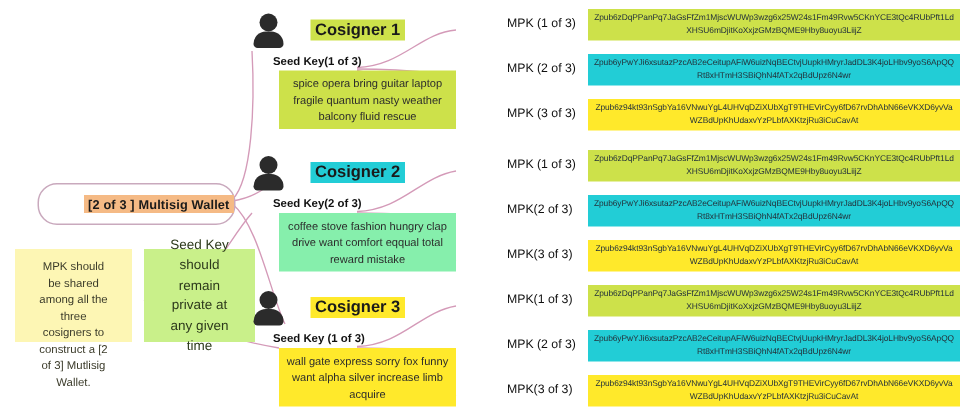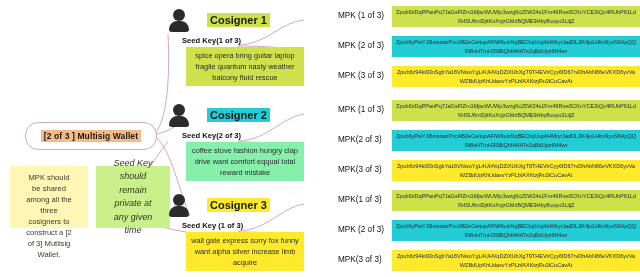--- a/index.html
+++ b/index.html
@@ -11,38 +11,38 @@
     position:relative;
   }
   #canvas{position:absolute;inset:0;width:640px;height:277px;}
   svg.links{position:absolute;left:0;top:0;width:640px;height:277px;pointer-events:none;}
   .node{position:absolute;}
 
   
   #wallet{
     left:25px;top:122px;width:130px;height:26px;
     border:1px solid #c9a9bd;border-radius:13px;background:#ffffff;
-    display:flex;align-items:center;justify-content:center;
+    display:flex;align-items:center;justify-content:flex-end;
   }
   #wallet .hl{
     background:#f5ba85;color:#1a1a1a;
     font-size:8.5px;font-weight:bold;letter-spacing:.1px;
     padding:1px 3px;white-space:nowrap;
   }
 
   
   .sticky{
     position:absolute;text-align:center;
     font-size:7.6px;line-height:1.45;color:#3b3b2a;
     padding:6px 16px;box-sizing:border-box;
   }
   #note-mpk{left:10px;top:166px;width:78px;height:62px;background:#fdf6b4;}
   #note-seed{left:96px;top:166px;width:74px;height:62px;background:#c9f08a;
              font-size:9px;line-height:1.5;color:#2d3a1c;display:flex;
-             align-items:center;justify-content:center;font-style:italic;}
+             align-items:center;justify-content:center;}
 
   
   .cosigner{position:absolute;width:150px;}
   #cos1{left:168px;top:4px;}
   #cos2{left:168px;top:99px;}
   #cos3{left:168px;top:189px;}
 
   .cos-head{display:flex;align-items:center;gap:17px;height:32px;}
   .person{width:22px;height:26px;position:relative;flex:none;}
   .person .head{

